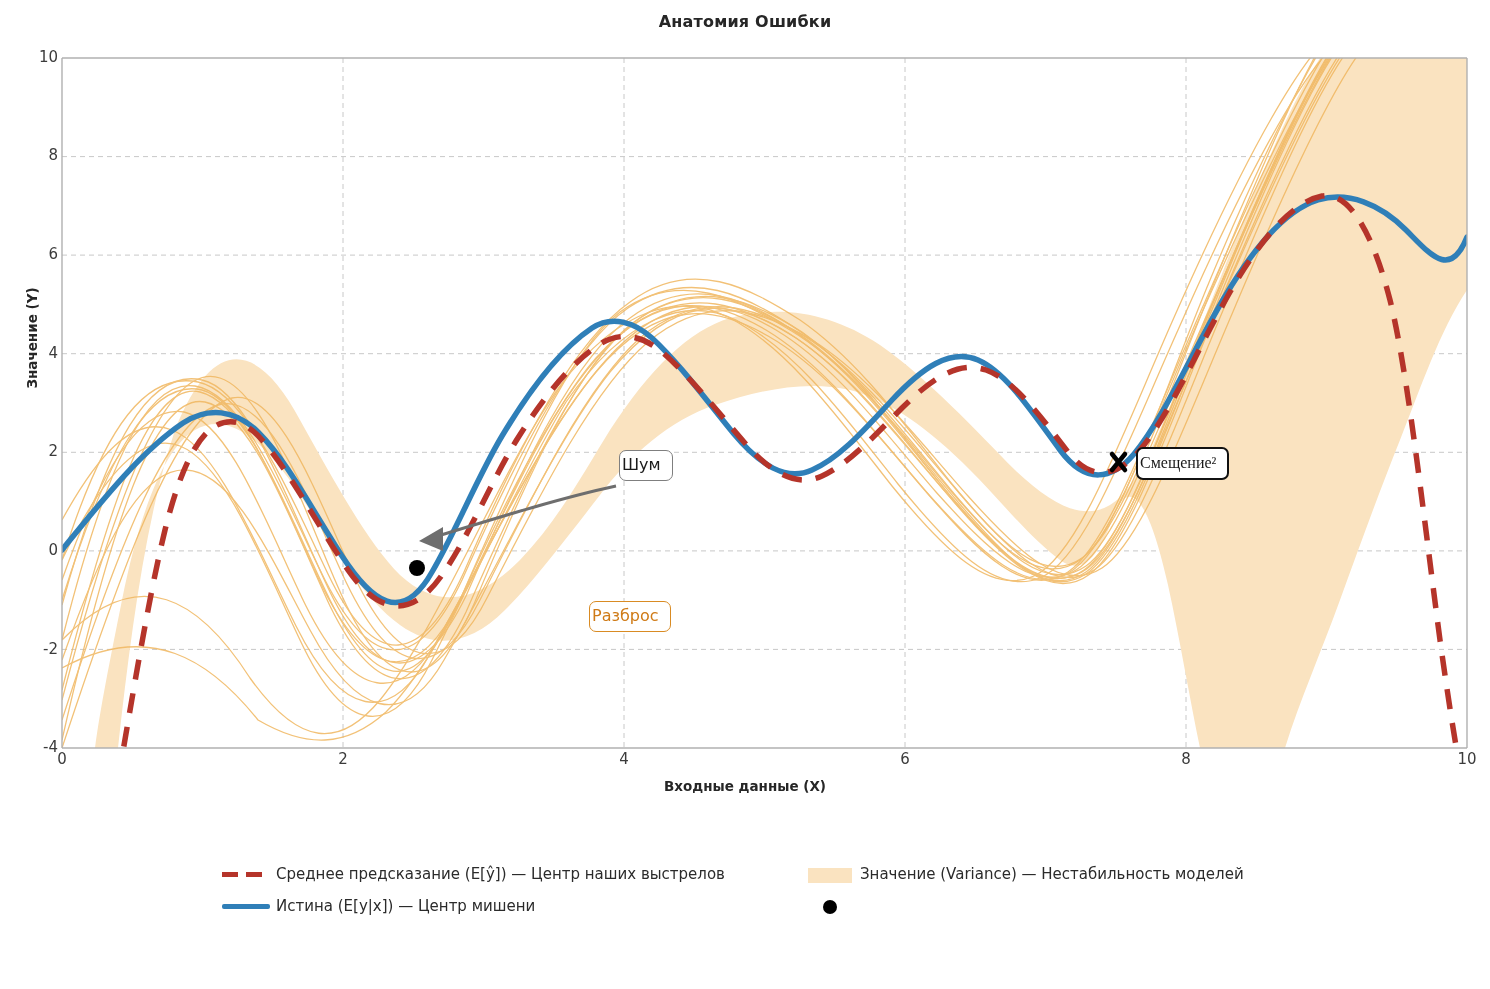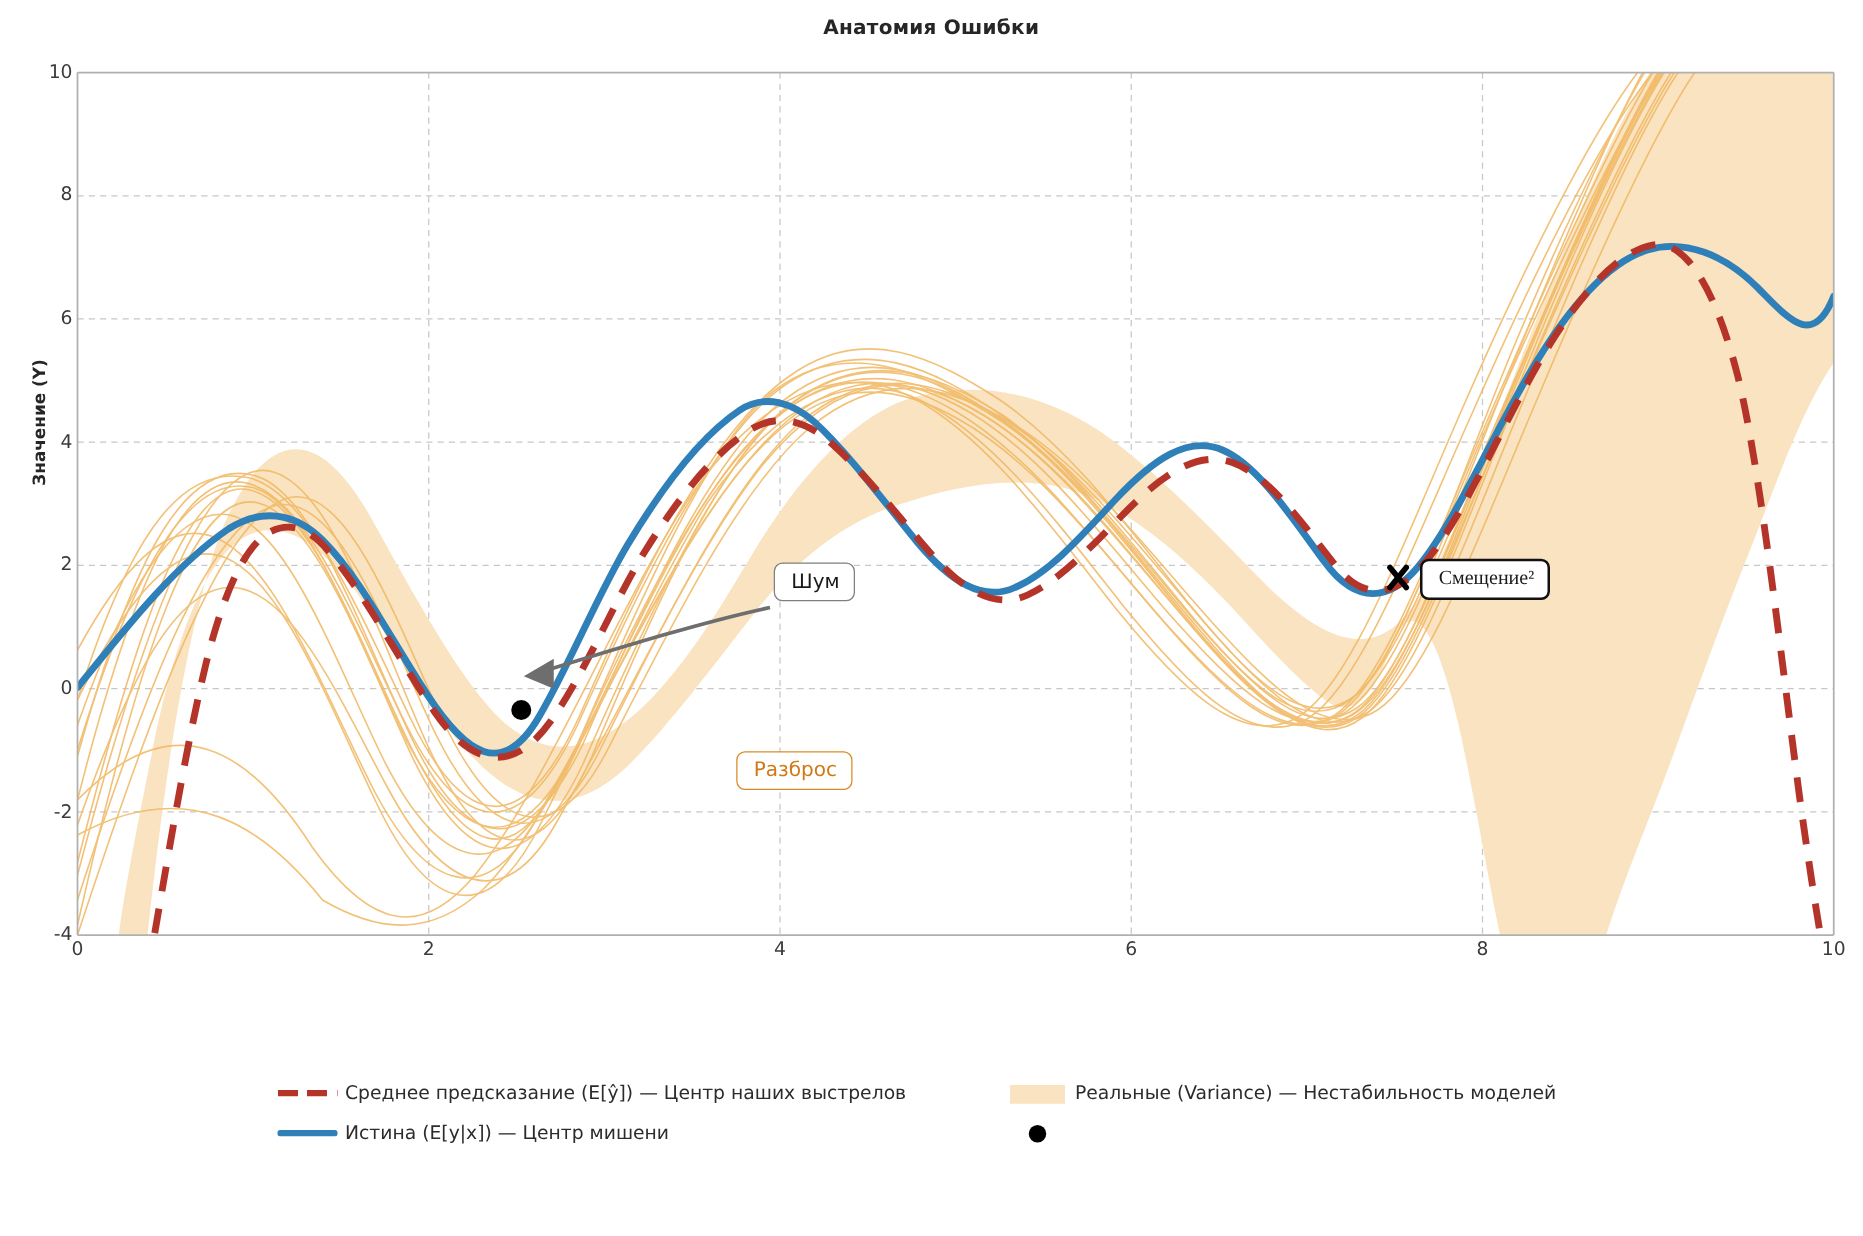--- a/index.html
+++ b/index.html
@@ -25,21 +25,21 @@
   .ytick{
     position:absolute;right:1432px;width:90px;text-align:right;
     font-size:15px;color:#3b3b3b;line-height:1;
   }
   .xtick{
     position:absolute;top:752px;width:80px;text-align:center;
     font-size:15px;color:#3b3b3b;line-height:1;
   }
   svg.plot{position:absolute;left:0;top:0;}
   .annot-box{
-    position:absolute;display:inline-block;padding:5px 11px 6px 13px;
+    position:absolute;display:inline-block;padding:5px 11px 6px 2px;
     background:#ffffff;border-radius:7px;font-size:16px;white-space:nowrap;
     line-height:1.1;
   }
   .annot-noise{border:1.6px solid #7f7f7f;color:#1a1a1a;}
   .annot-bias{border:2px solid #111111;color:#1a1a1a;font-family:Liberation Serif, serif;}
   .annot-var{border:1.8px solid #d98b23;color:#cf7a16;}
   .legend{position:absolute;left:0;top:858px;width:1490px;height:80px;}
   .leg-col{position:absolute;top:0;}
   .leg-row{display:flex;align-items:center;height:32px;}
   .leg-key{width:60px;height:22px;position:relative;flex:0 0 60px;}
@@ -53,20 +53,21 @@
   .k-dot{position:absolute;left:23px;top:5px;width:14px;height:14px;
          border-radius:50%;background:#000000;}
 </style>
 </head>
 <body>
 
 <div id="chart-root">
 
   <div class="title">Анатомия Ошибки</div>
   <div class="ylabel">Значение (Y)</div>
+  <div class="xlabel">Входные данные (X)</div>
 
   <div class="ytick" style="top:50px;">10</div>
   <div class="ytick" style="top:148px;">8</div>
   <div class="ytick" style="top:247px;">6</div>
   <div class="ytick" style="top:346px;">4</div>
   <div class="ytick" style="top:444px;">2</div>
   <div class="ytick" style="top:543px;">0</div>
   <div class="ytick" style="top:642px;">-2</div>
   <div class="ytick" style="top:740px;">-4</div>
 
@@ -211,21 +212,21 @@
             <span class="k-solid"></span>
           </span>
         <span class="leg-label">Истина (E[y|x]) — Центр мишени</span>
       </div>
     </div>
     <div class="leg-col" style="left:800px;">
       <div class="leg-row">
         <span class="leg-key">
             <span class="k-patch"></span>
           </span>
-        <span class="leg-label">Реальные (Variance) — Нестабильность моделей</span>
+        <span class="leg-label">Значение (Variance) — Нестабильность моделей</span>
       </div>
       <div class="leg-row">
         <span class="leg-key">
             <span class="k-dot"></span>
           </span>
       </div>
     </div>
   </div>
 
 </div>

